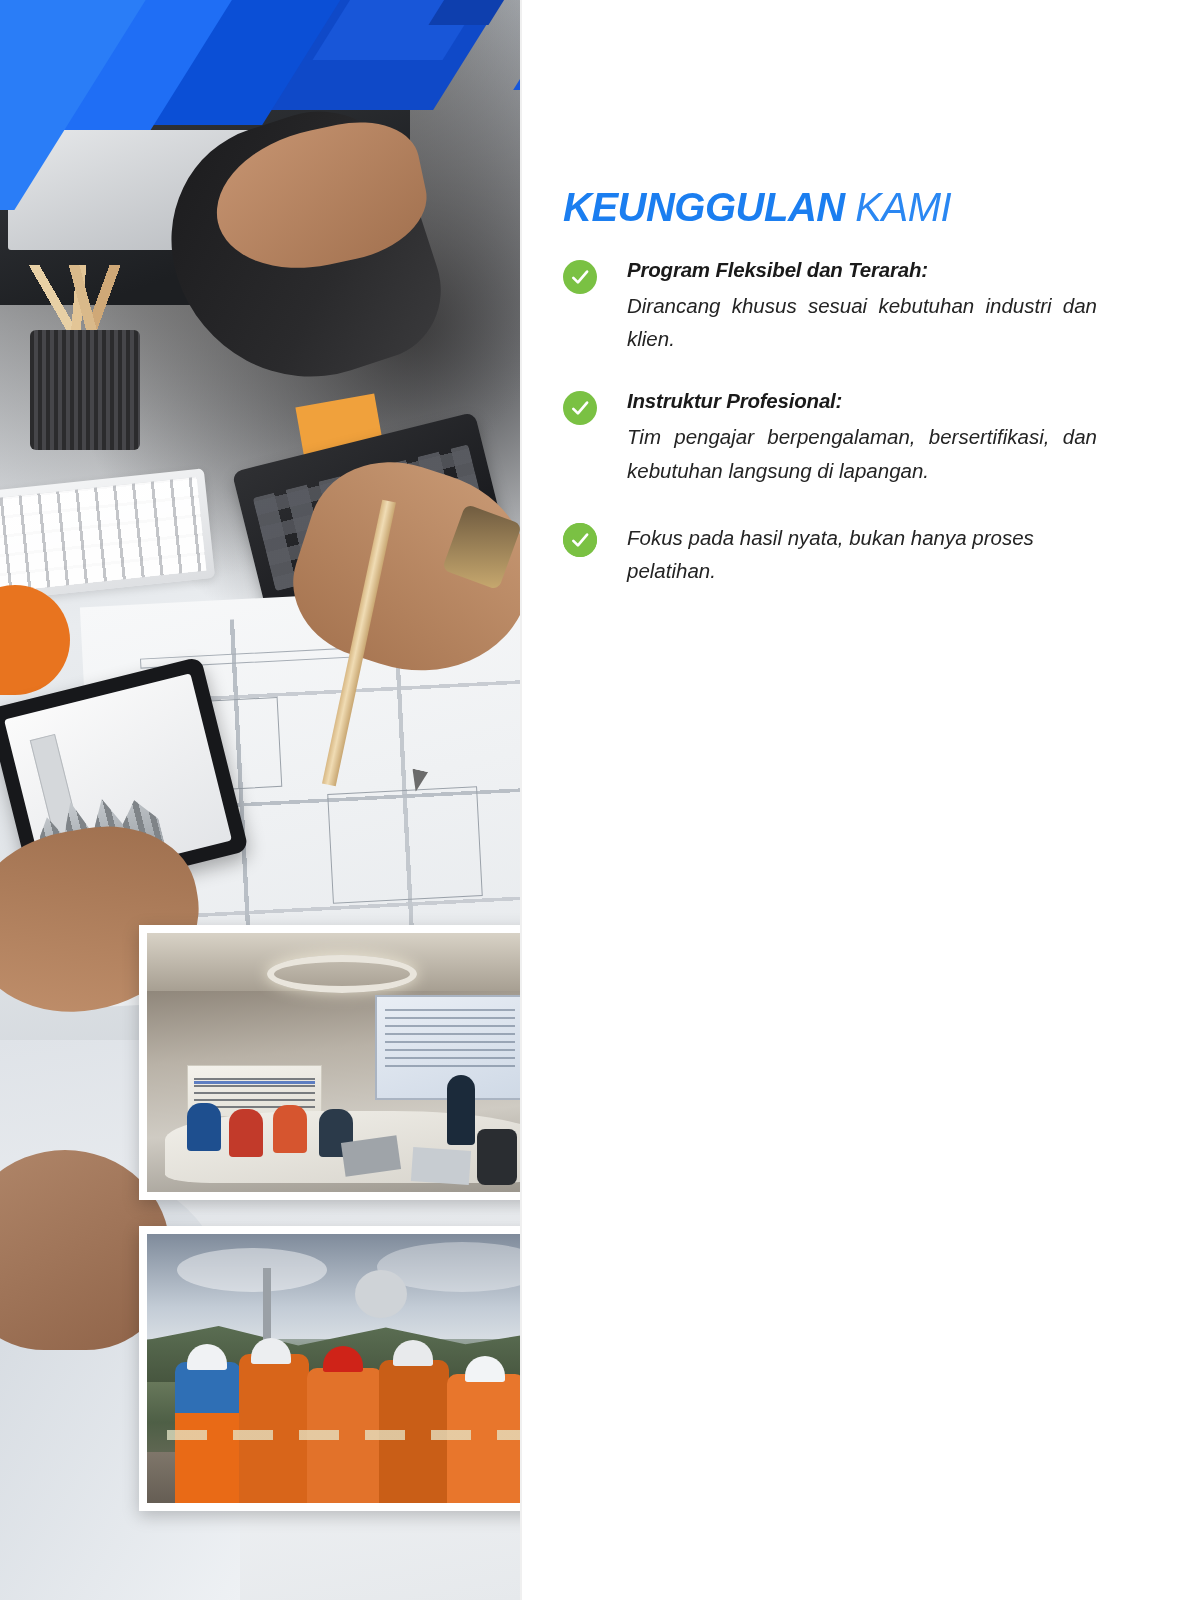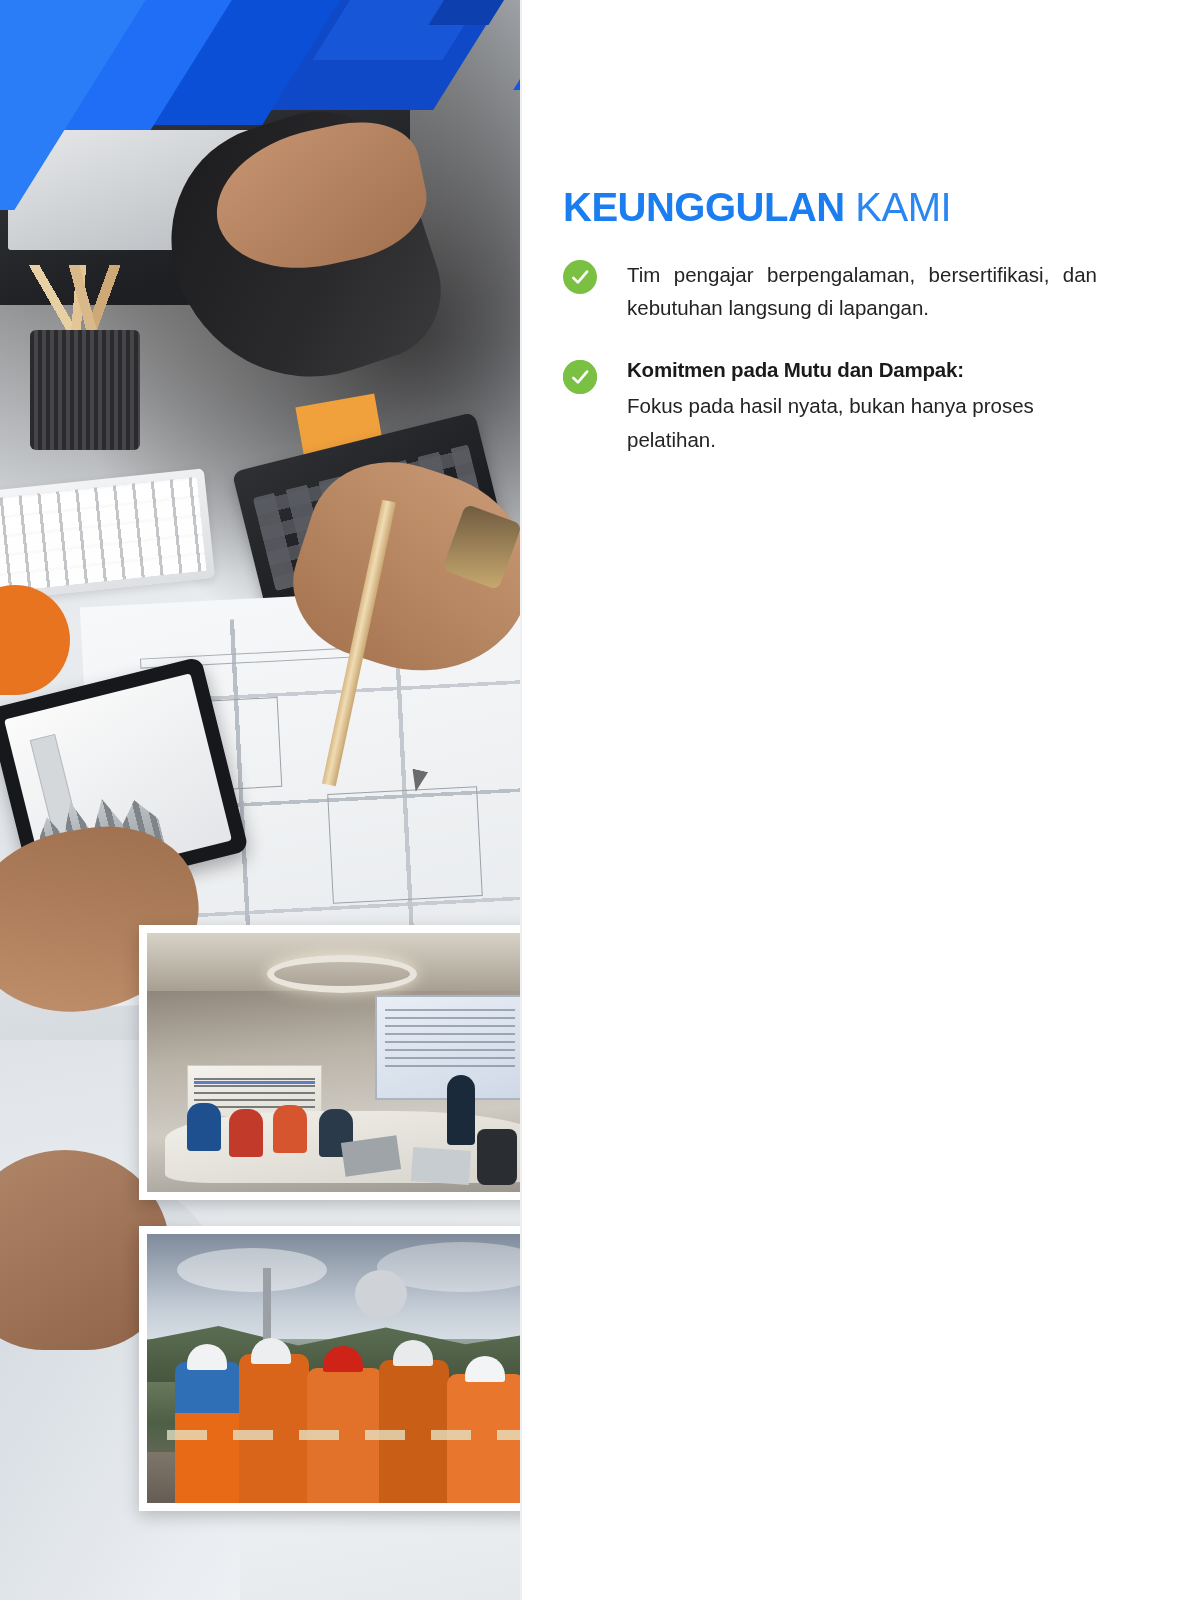--- a/index.html
+++ b/index.html
@@ -2,21 +2,21 @@
 <html><head>
 <meta charset="utf-8">
 <style>
   * { box-sizing: border-box; margin: 0; padding: 0; }
   html, body {
     width: 1197px; height: 1600px;
     font-family: "Liberation Sans", sans-serif;
     background: #ffffff;
     overflow: hidden;
   }
-  .page { position: relative; width: 1197px; height: 1600px; background: #be185d; overflow: hidden; }
+  .page { position: relative; width: 1197px; height: 1600px; background: #be185d; overflow: hidden; font-style: italic; }
 
   
   .left-col {
     position: absolute; left: 0; top: 0; width: 520px; height: 1600px;
     overflow: hidden;
     background: #d8dce1;
   }
   
   .photo-desk {
     position: absolute; left: 0; top: 0; width: 520px; height: 1070px;
@@ -504,46 +504,55 @@
   </div>
 
   <div class="right-col">
 
     <div class="heading">
       <span>KEUNGGULAN</span><span class="light"> KAMI</span>
     </div>
 
     <div class="list">
 
-
       <div class="item">
         <span class="check">
           <svg width="20" height="20" viewBox="0 0 24 24">
               <path d="M4 13 L9.5 18.5 L20.5 5.5" fill="none" stroke="#ffffff" stroke-width="3.2" stroke-linecap="round" stroke-linejoin="round"></path>
             </svg>
         </span>
-        <p>Tim pengajar berpengalaman, bersertifikasi, dan kebutuhan langsung di lapangan.</p>
+        <h3>Program Fleksibel dan Terarah:</h3>
+        <p>Dirancang khusus sesuai kebutuhan industri dan klien.</p>
       </div>
 
       <div class="item">
         <span class="check">
           <svg width="20" height="20" viewBox="0 0 24 24">
               <path d="M4 13 L9.5 18.5 L20.5 5.5" fill="none" stroke="#ffffff" stroke-width="3.2" stroke-linecap="round" stroke-linejoin="round"></path>
             </svg>
         </span>
-      </div>
-
+        <h3>Instruktur Profesional:</h3>
+        <p>Tim pengajar berpengalaman, bersertifikasi, dan kebutuhan langsung di lapangan.</p>
+      </div>
 
       <div class="item">
         <span class="check">
           <svg width="20" height="20" viewBox="0 0 24 24">
               <path d="M4 13 L9.5 18.5 L20.5 5.5" fill="none" stroke="#ffffff" stroke-width="3.2" stroke-linecap="round" stroke-linejoin="round"></path>
             </svg>
         </span>
-        <h3>Komitmen pada Mutu dan Dampak:</h3>
+      </div>
+
+
+      <div class="item">
+        <span class="check">
+          <svg width="20" height="20" viewBox="0 0 24 24">
+              <path d="M4 13 L9.5 18.5 L20.5 5.5" fill="none" stroke="#ffffff" stroke-width="3.2" stroke-linecap="round" stroke-linejoin="round"></path>
+            </svg>
+        </span>
         <p class="nj">Fokus pada hasil nyata, bukan hanya proses pelatihan.</p>
       </div>
 
     </div>
   </div>
 
   <div class="edge"></div>
 </div>
 
 </body></html>

